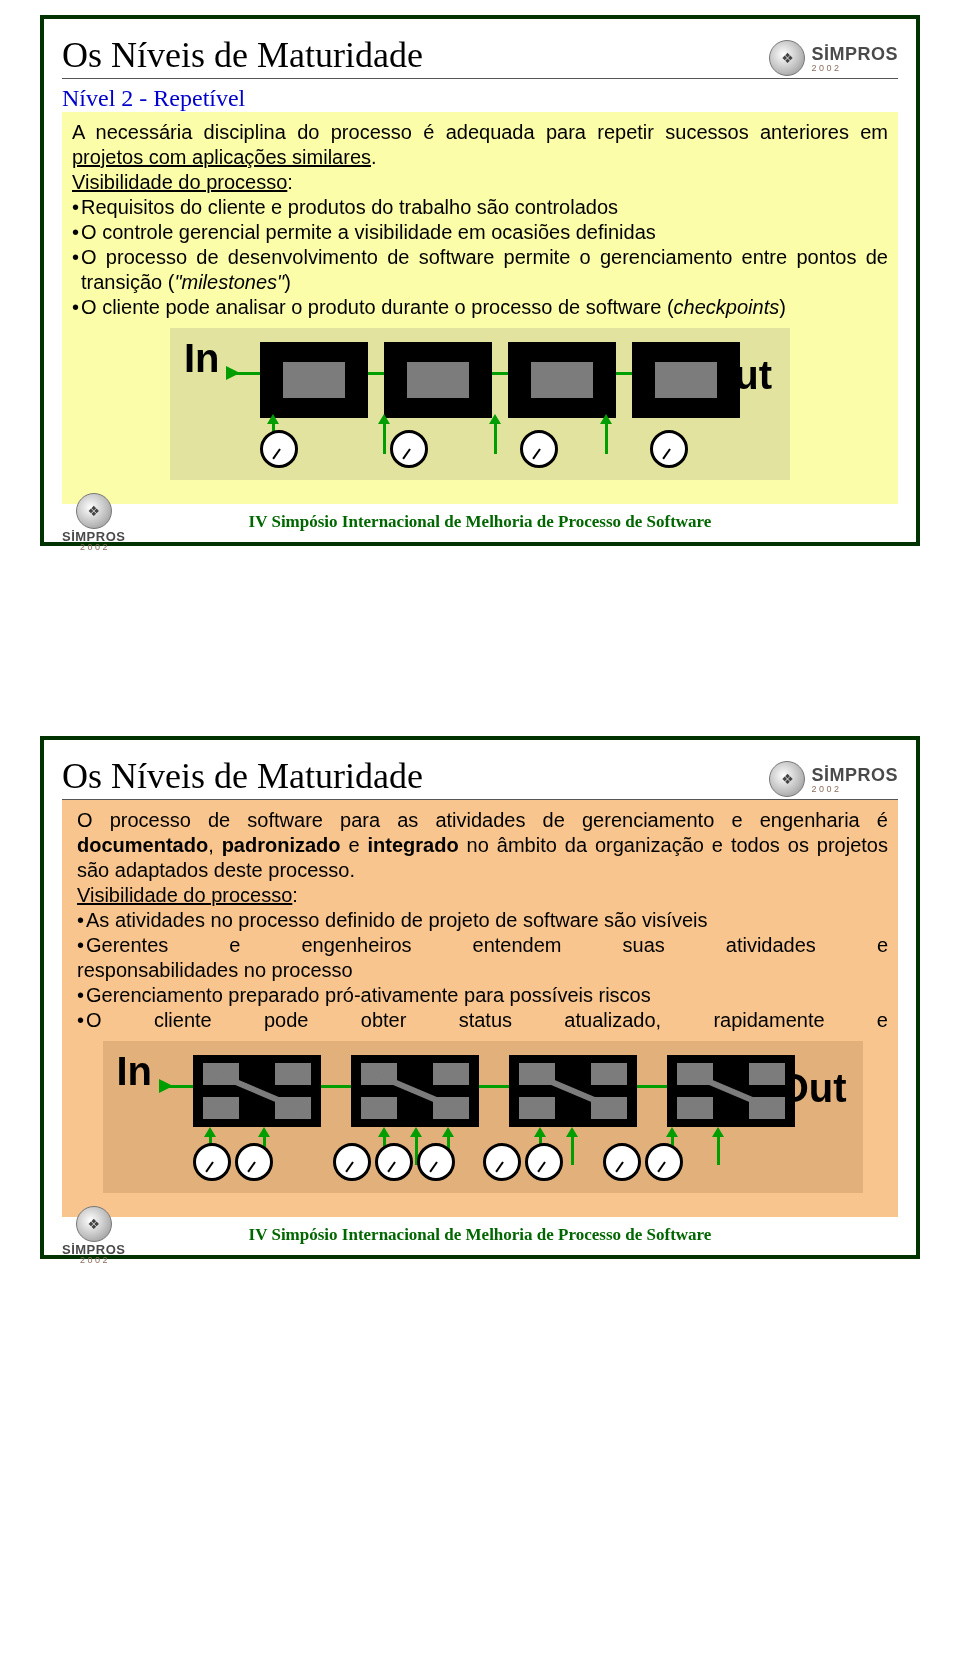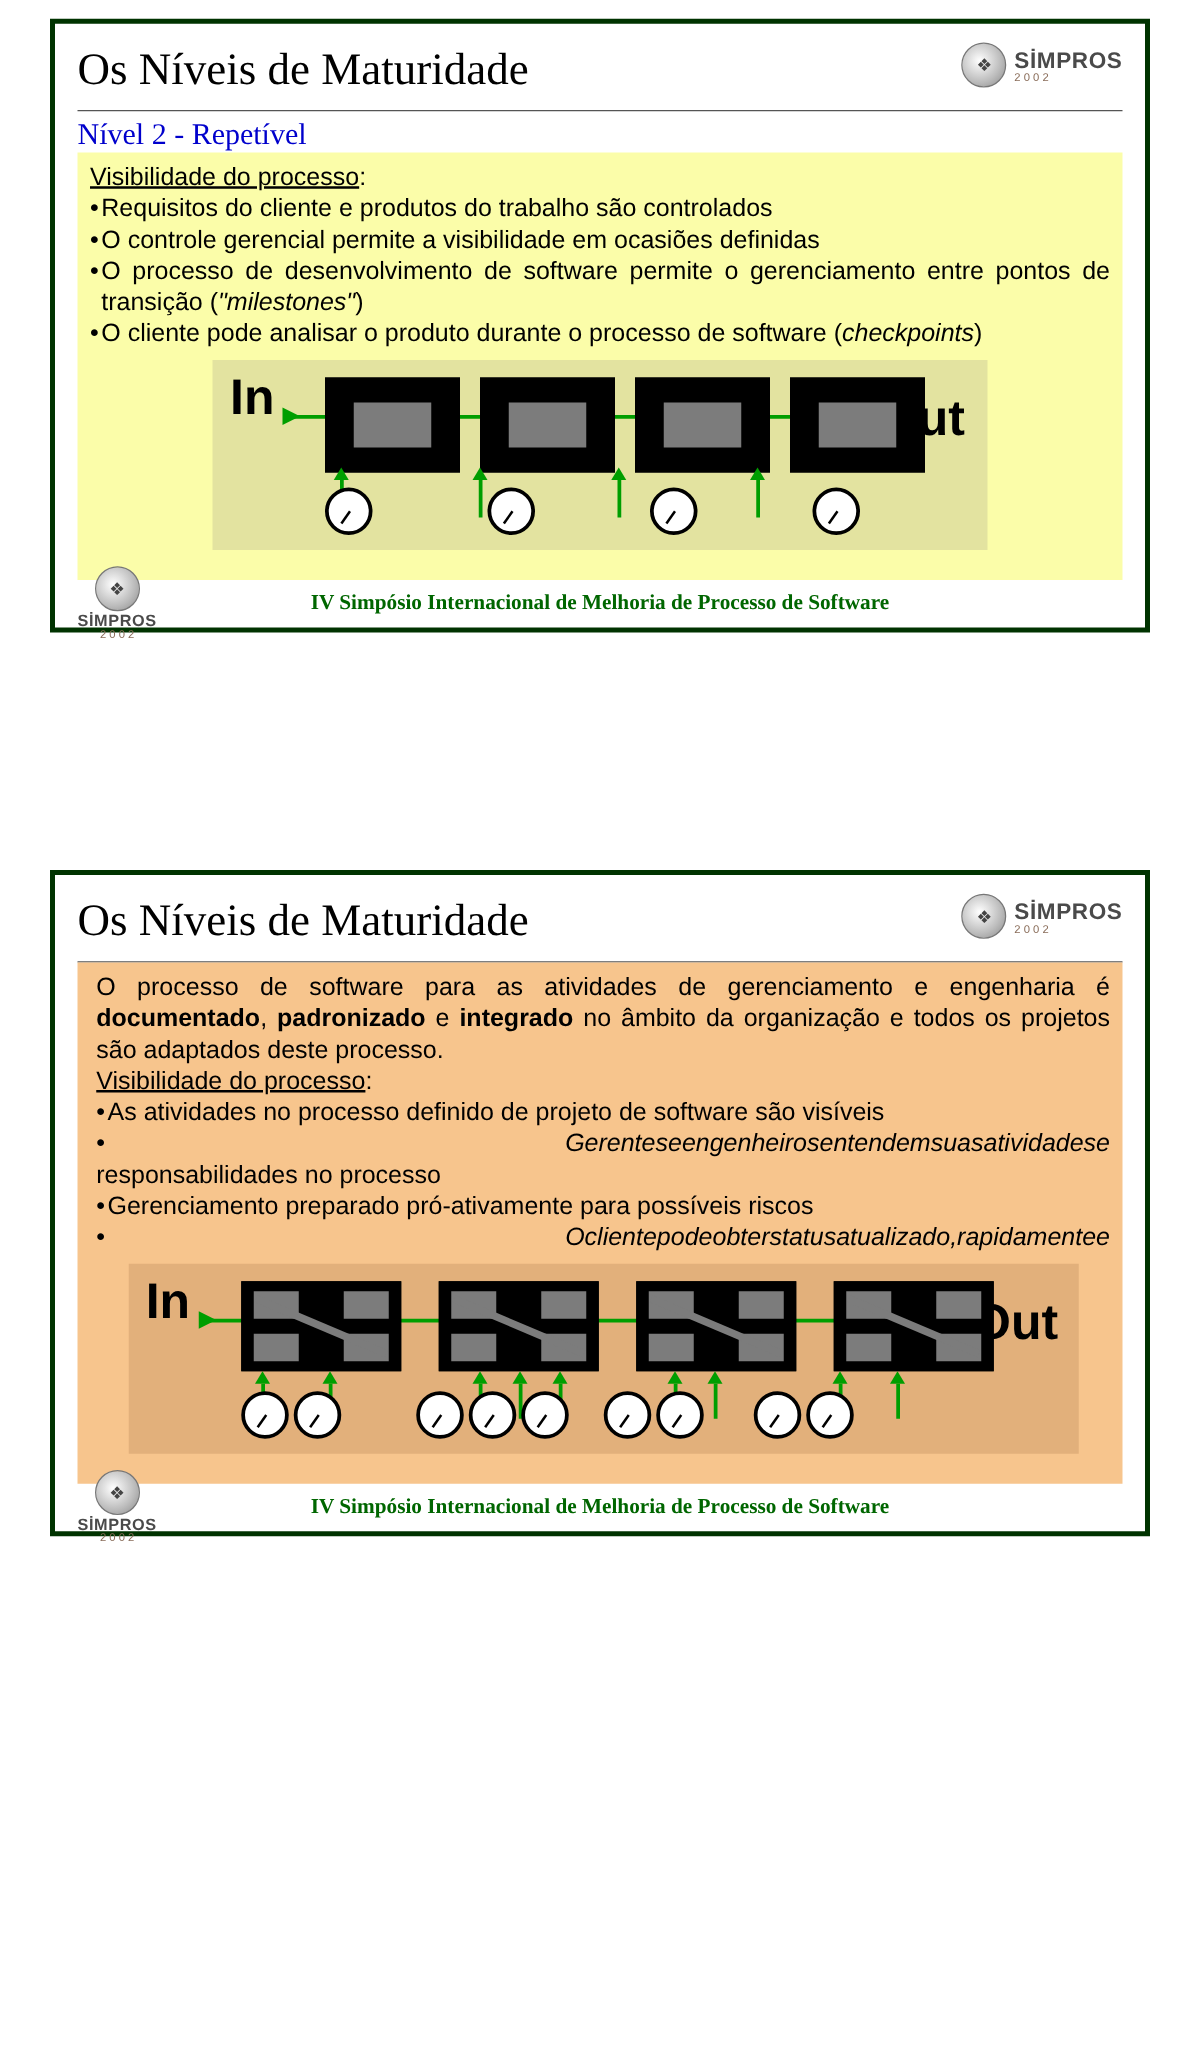--- a/index.html
+++ b/index.html
@@ -19,23 +19,23 @@
     box-sizing: border-box;
     width: 880px;
     margin: 0 auto;
     padding: 15px 18px 10px 18px;
     position: relative;
     background: #fff;
   }
   .slide-header {
     display: flex;
     justify-content: space-between;
-    align-items: flex-start;
+    align-items: flex-end;
     border-bottom: 1px solid #555;
-    padding-bottom: 12px;
+    padding-bottom: 2px;
   }
   .slide-title {
     font-family: "Times New Roman", Times, serif;
     font-size: 36px;
     color: #000;
     font-weight: normal;
   }
   .logo-box {
     display: flex;
     align-items: center;
@@ -82,22 +82,21 @@
   .box-orange { background: #f7c58d; padding-left: 15px; }
   .underline { text-decoration: underline; }
   .bold { font-weight: bold; }
   .italic { font-style: italic; }
   .bullet-row { display: flex; }
   .bullet-row .dot { flex: 0 0 auto; margin-right: 2px; }
   .bullet-row .txt { flex: 1; text-align: justify; }
   .bullet-row .txt-flex {
     flex: 1;
     display: flex;
-    justify-content: flex-end;
-    font-style: italic;
+    justify-content: space-between;
   }
 
   
   .diagram {
     margin: 8px auto 10px auto;
     height: 152px;
     position: relative;
   }
   .dia-wrap-yellow { background: #e3e3a0; width: 620px; }
   .dia-wrap-orange { background: #e2b07b; width: 760px; }
@@ -281,20 +280,23 @@
         <div class="logo-circle">❖</div>
         <div>
           <div class="logo-text">SİMPROS</div>
           <div class="logo-year">2 0 0 2</div>
         </div>
       </div>
     </div>
     <div class="subtitle">Nível 2 - Repetível</div>
 
     <div class="content-box box-yellow">
+      <div style="text-align:justify;">
+        <span>A necessária disciplina do processo é adequada para repetir sucessos anteriores em </span><span class="underline">projetos com aplicações similares</span><span>.</span>
+      </div>
       <div><span class="underline">Visibilidade do processo</span>:</div>
       <div class="bullet-row">
           <span class="dot">•</span>
           <span class="txt">Requisitos do cliente e produtos do trabalho são controlados</span>
         </div>
       <div class="bullet-row">
           <span class="dot">•</span>
           <span class="txt">O controle gerencial permite a visibilidade em ocasiões definidas</span>
         </div>
       <div class="bullet-row">

